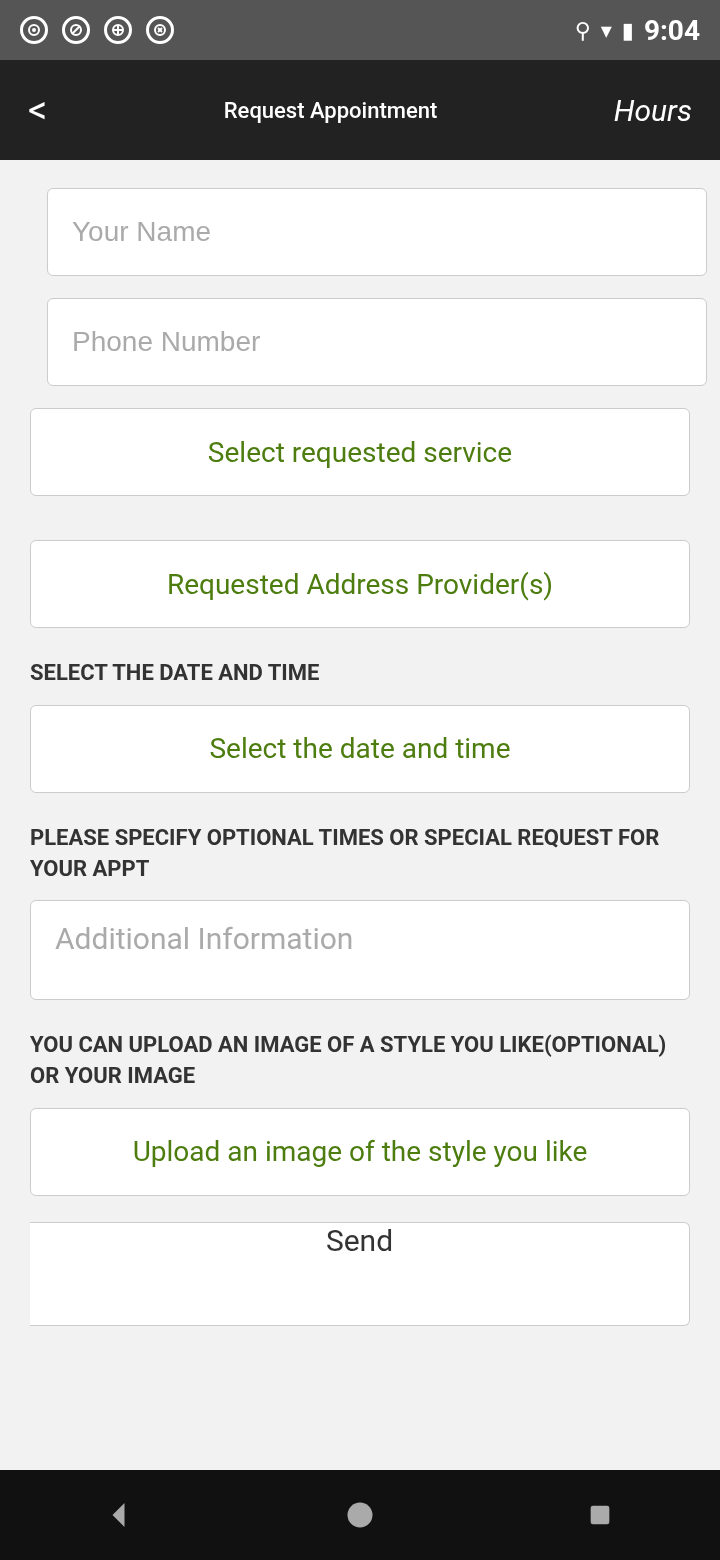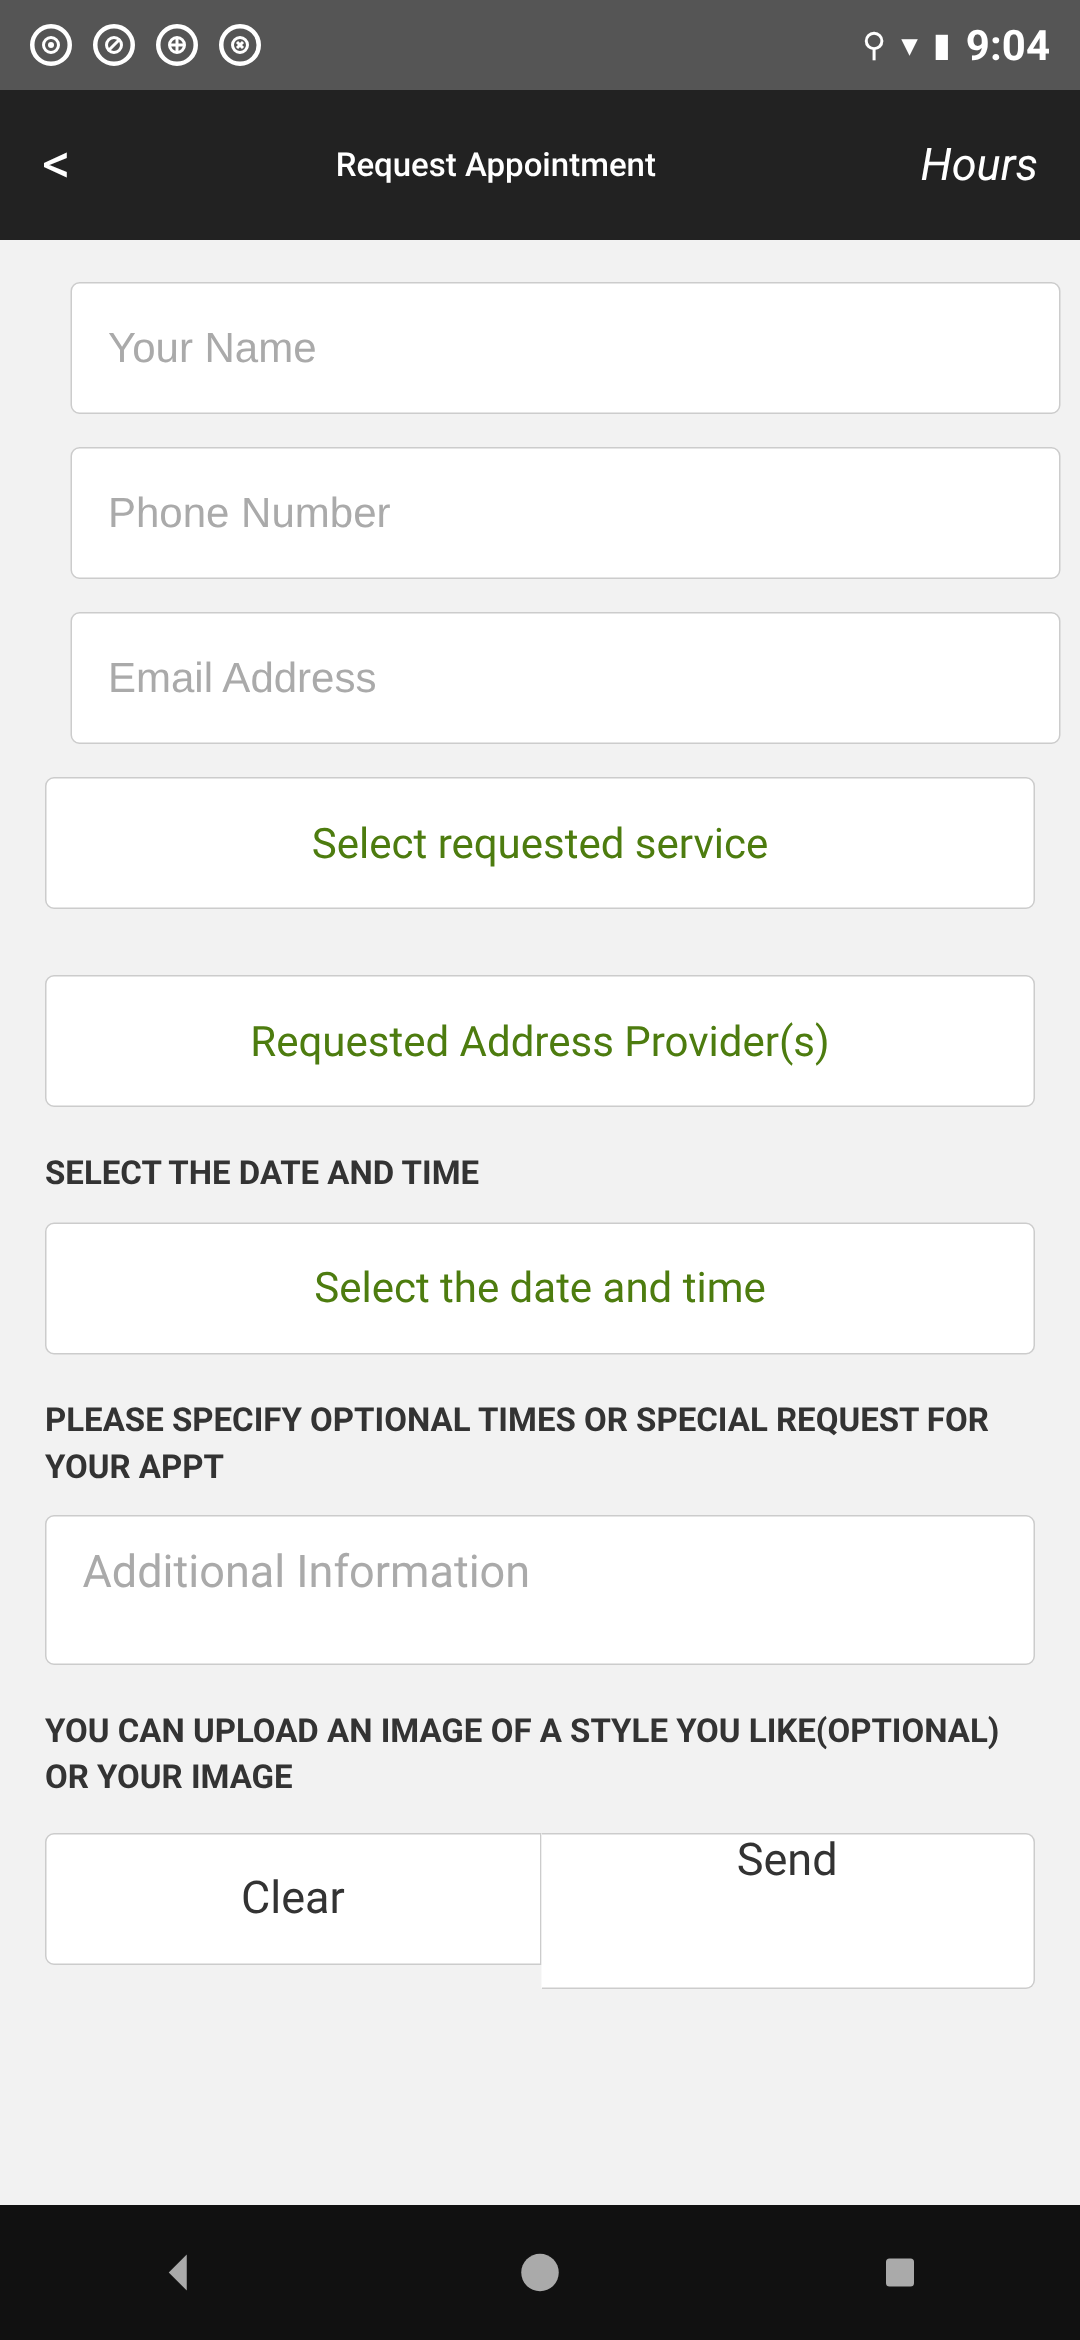--- a/index.html
+++ b/index.html
@@ -266,21 +266,20 @@
   <span class="header-title">Request Appointment</span>
   <span class="header-hours">Hours</span>
 </div>
 
 <div class="content">
 
   <input class="input-field" type="text" placeholder="Your Name" style="">
 
   <input class="input-field" type="tel" placeholder="Phone Number" style="">
 
-  <input class="input-field" type="email" placeholder="Email Address" style="">
 
   <div class="select-button">
     <span>Select requested service</span>
   </div>
 
   <div class="spacer"></div>
 
   <div class="select-button">
     <span>Requested Address Provider(s)</span>
   </div>
@@ -290,25 +289,25 @@
   <div class="select-button">
     <span>Select the date and time</span>
   </div>
 
   <p class="section-label">PLEASE SPECIFY OPTIONAL TIMES OR SPECIAL REQUEST FOR YOUR APPT</p>
 
   <textarea class="textarea-field" placeholder="Additional Information" style=""></textarea>
 
   <p class="section-label">YOU CAN UPLOAD AN IMAGE OF A STYLE YOU LIKE(OPTIONAL) OR YOUR IMAGE</p>
 
+  <div class="select-button">
+    <span>Upload an image of the style you like</span>
+  </div>
 
   <div class="bottom-buttons">
-    <div class="btn-clear">
-      <span>Clear</span>
-    </div>
     <div class="btn-send">
       <span>Send</span>
     </div>
   </div>
 
 </div>
 
 <div class="nav-bar">
   <div class="nav-btn">
     <svg width="36" height="36" viewBox="0 0 24 24">

